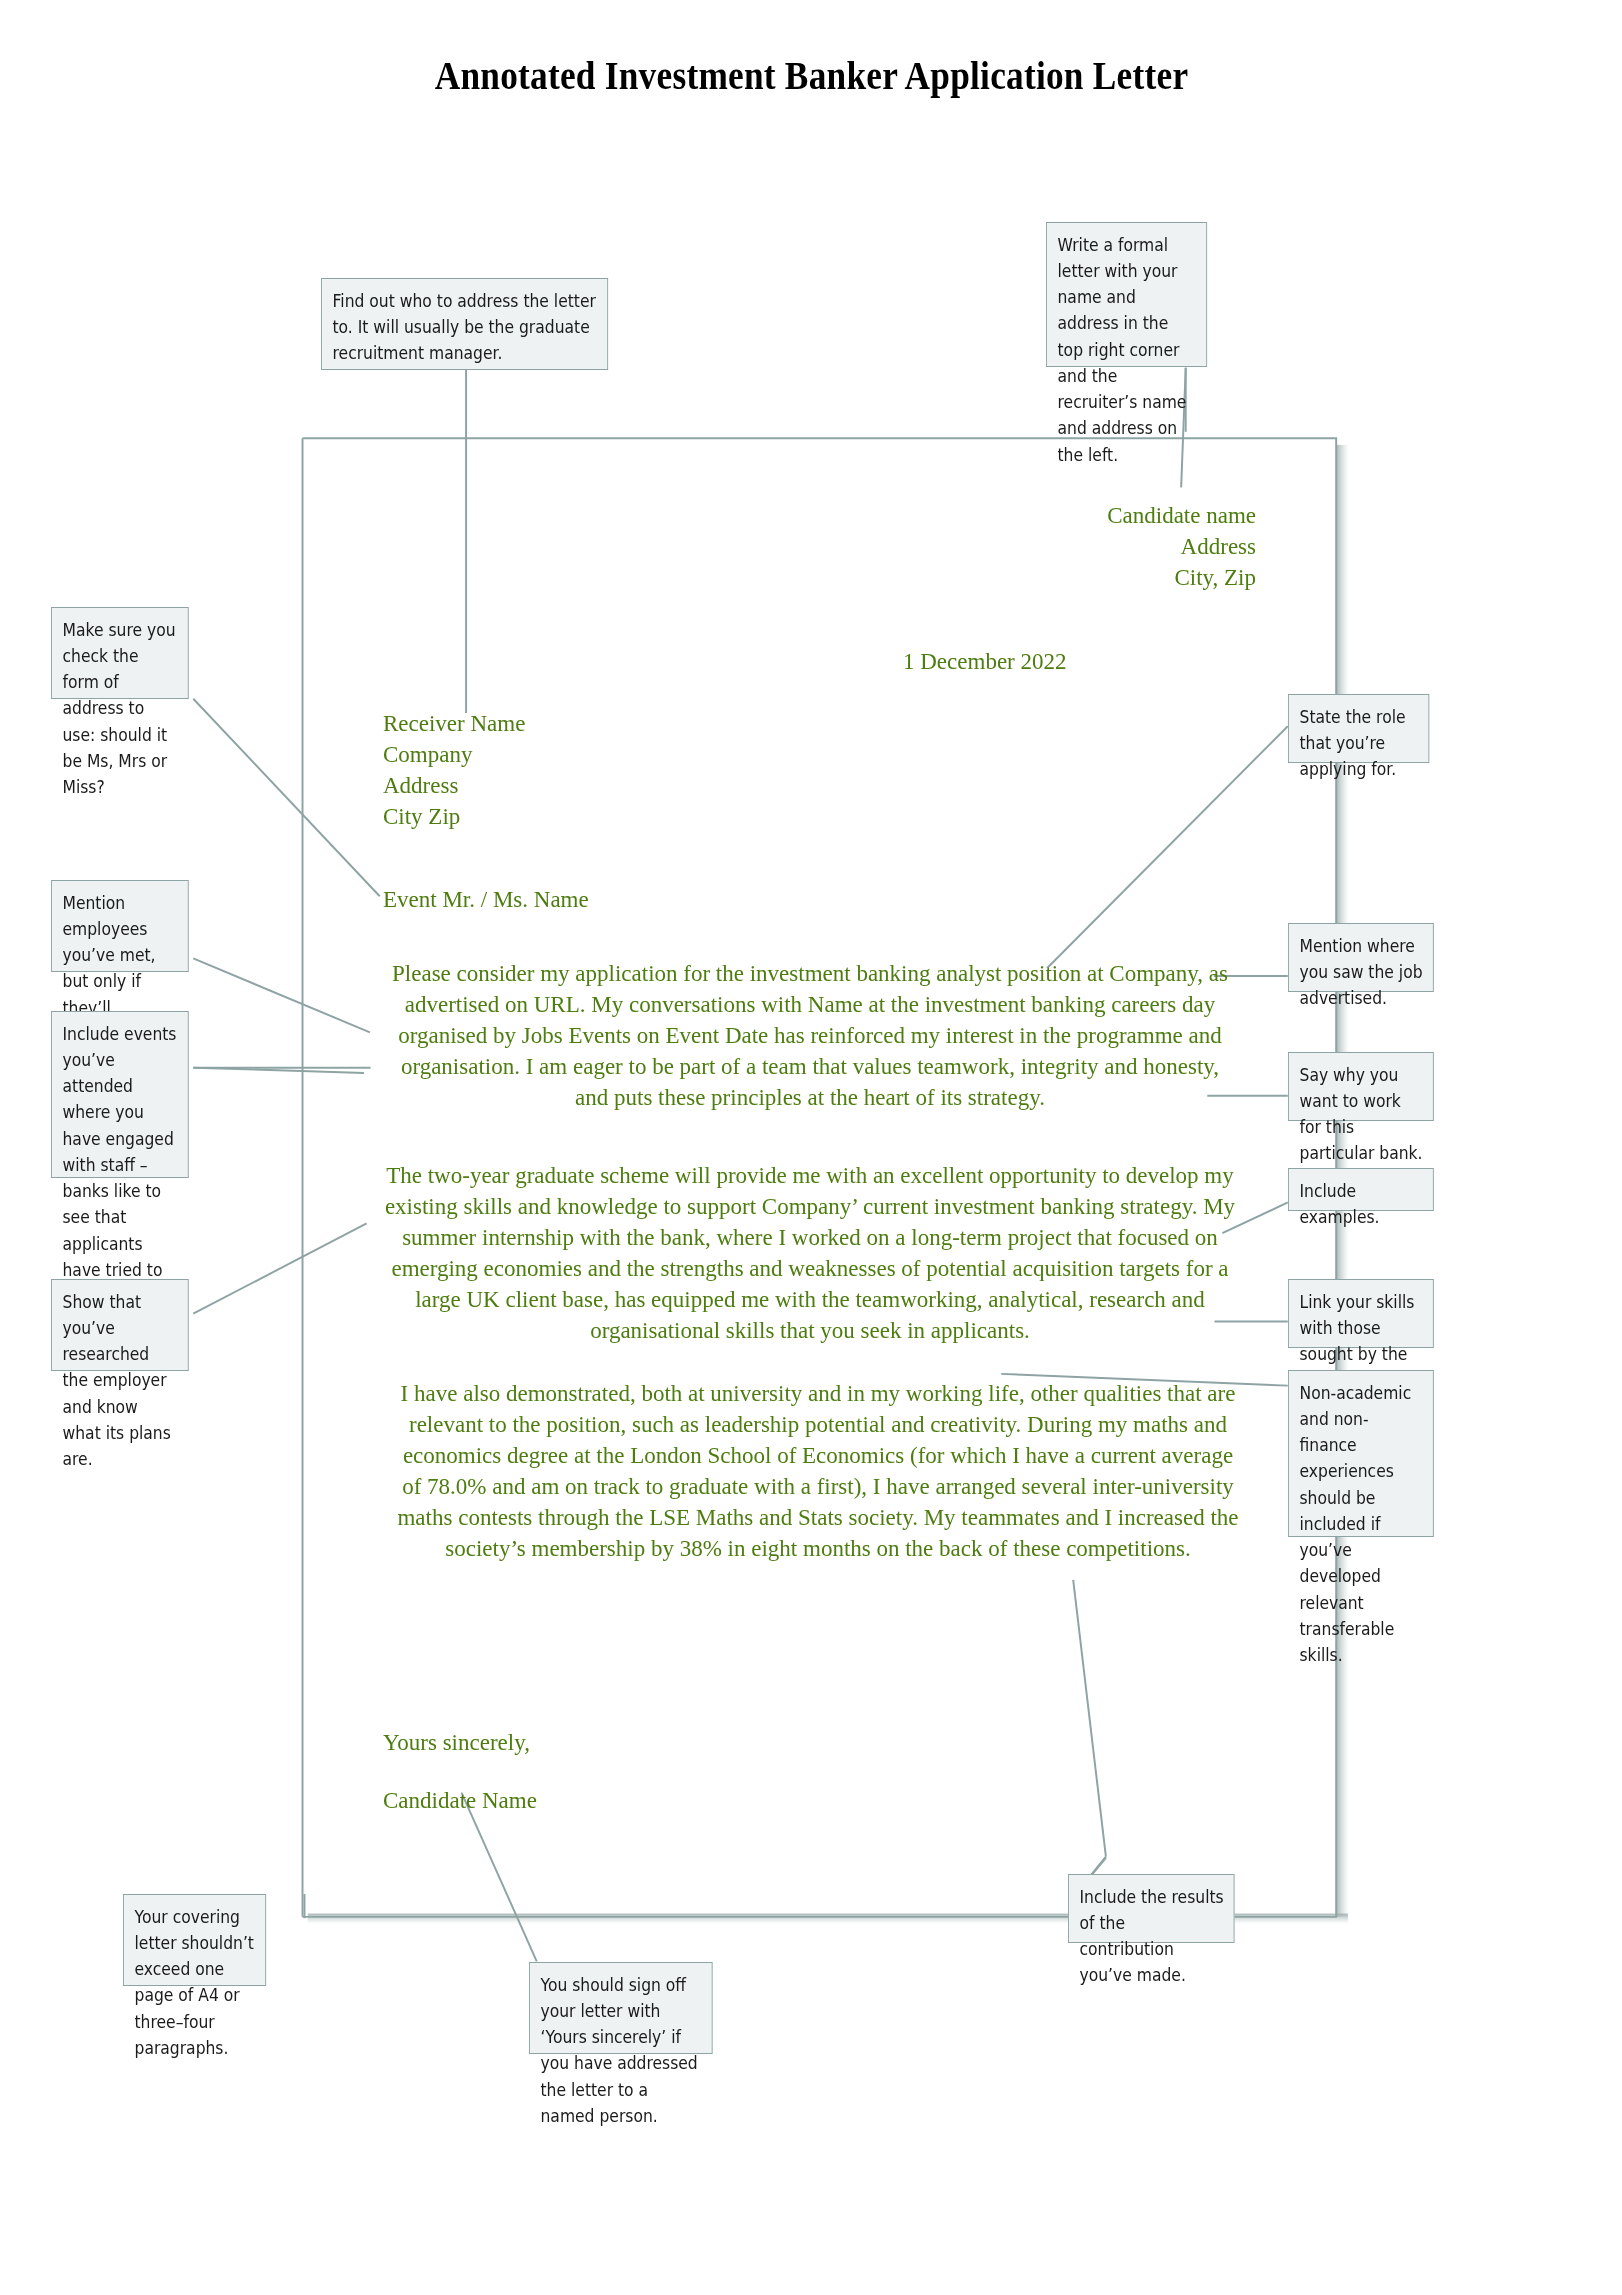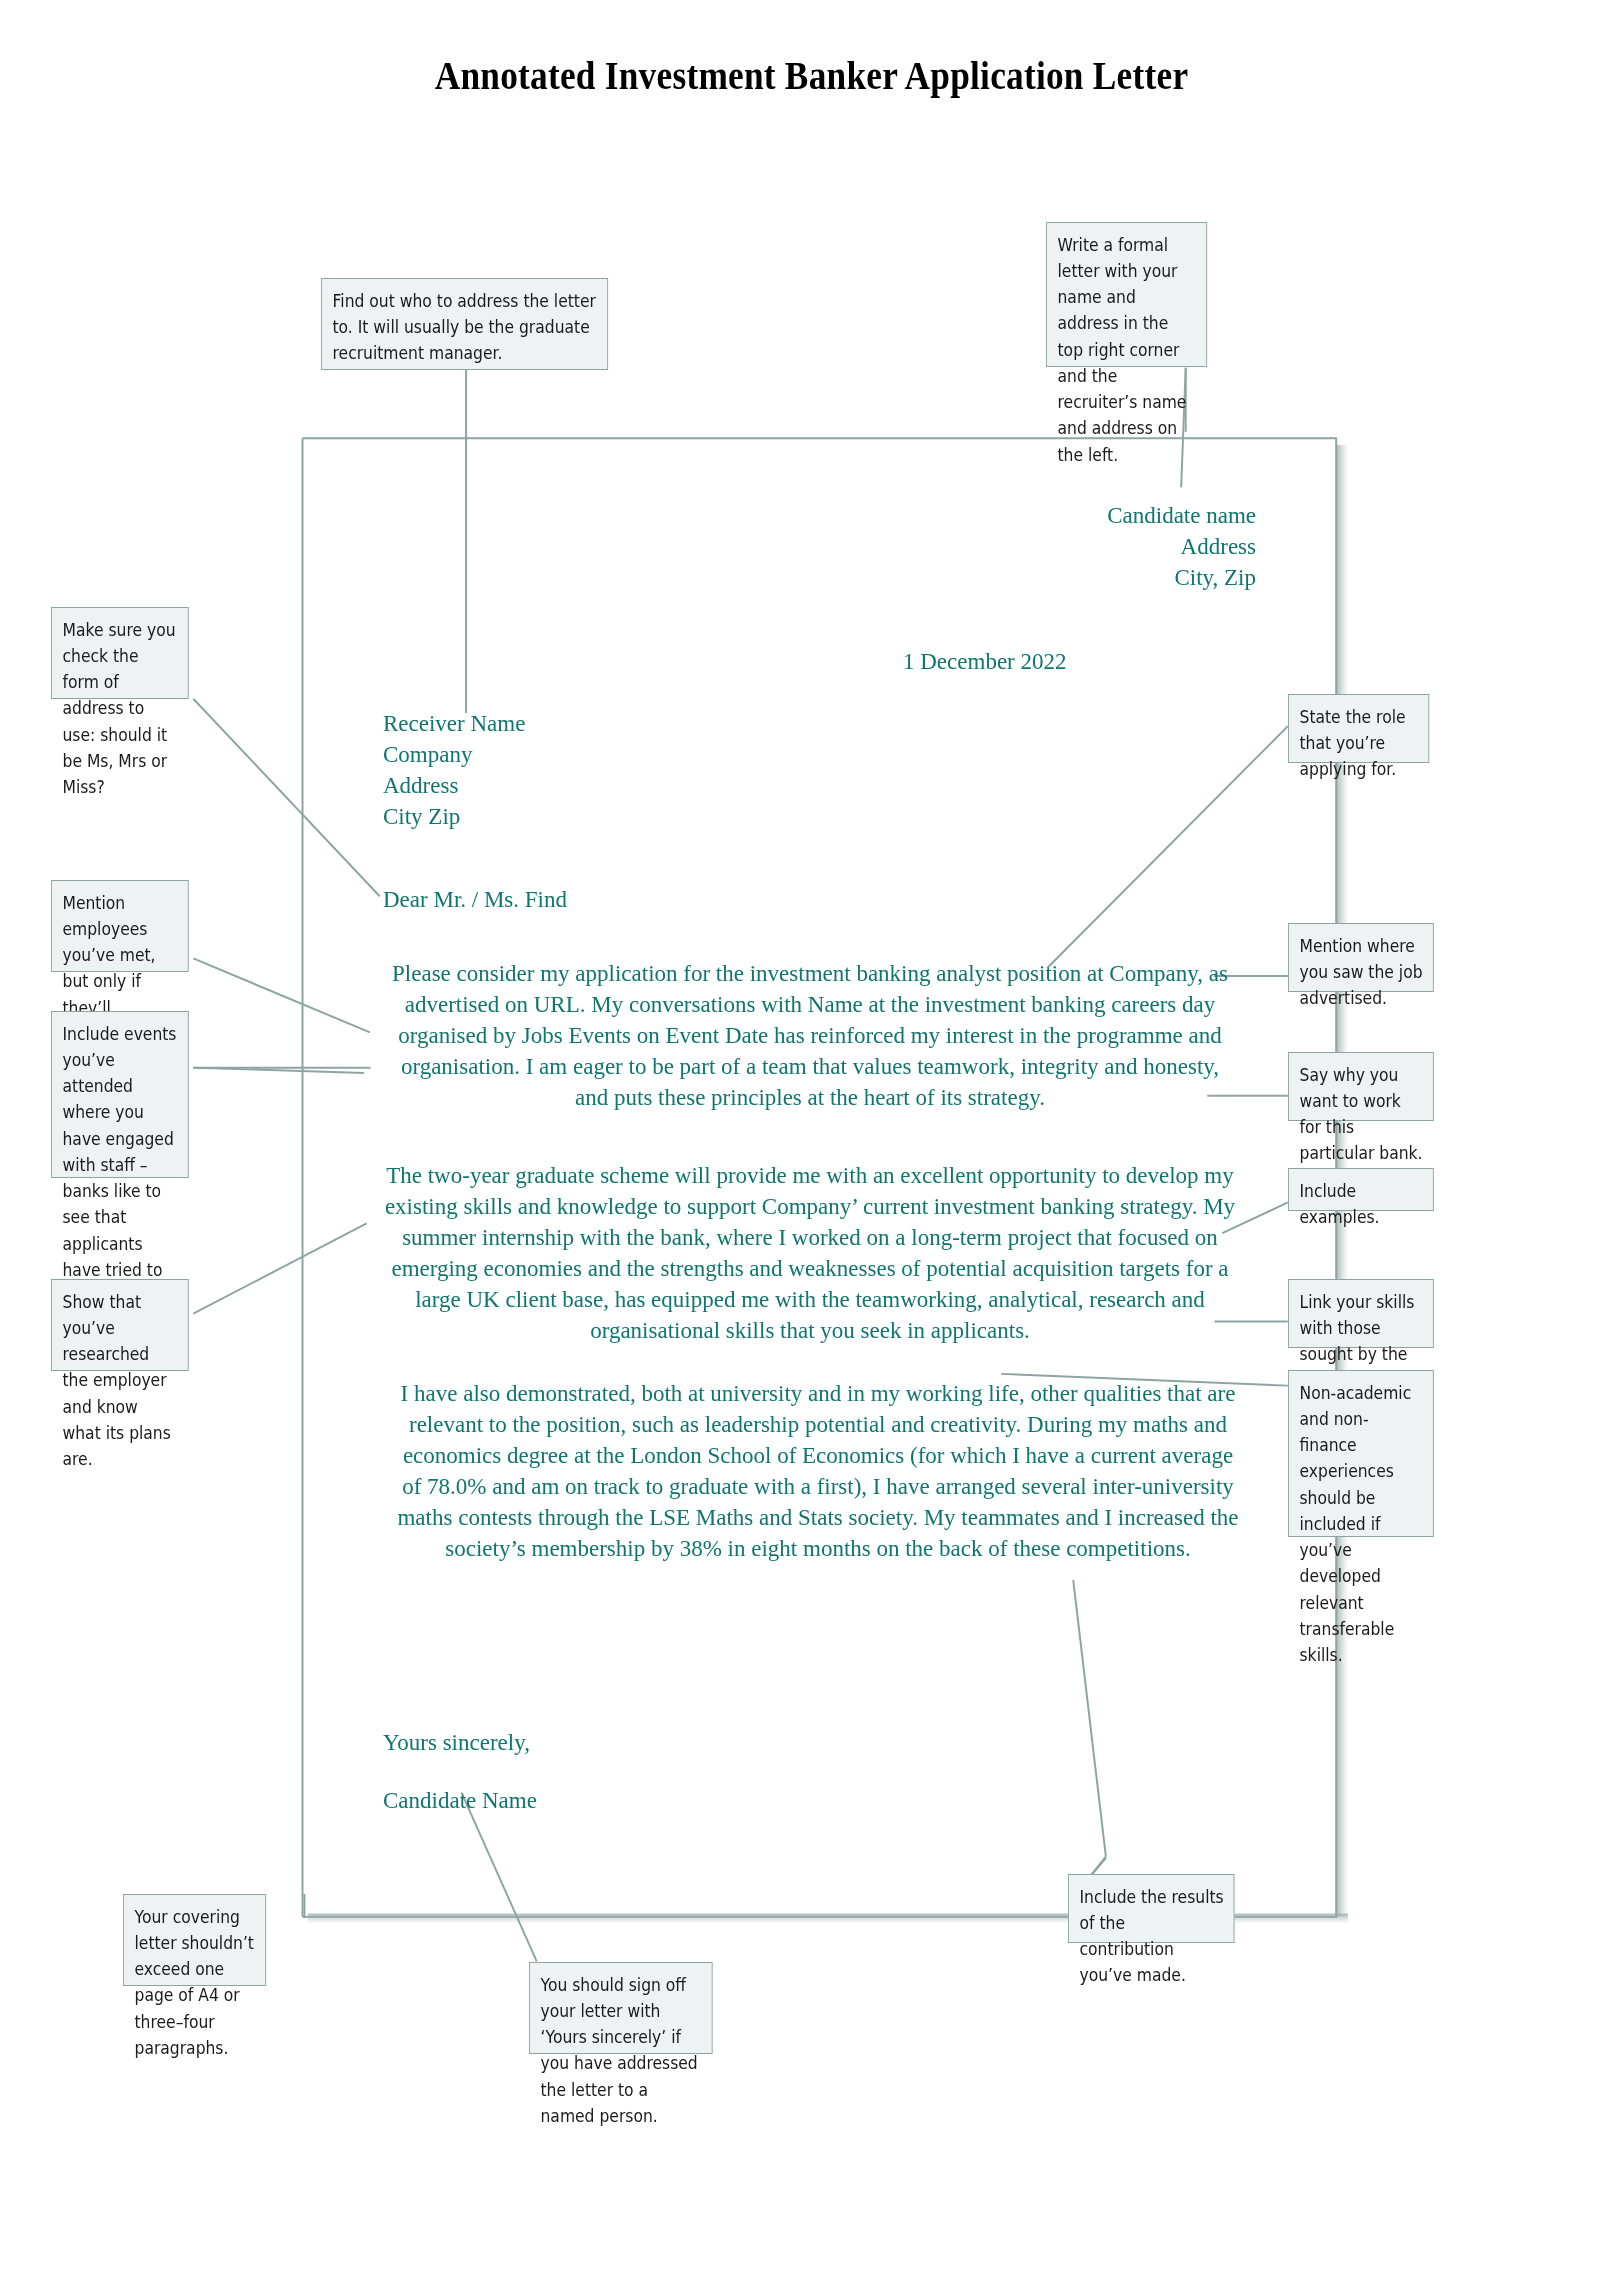--- a/index.html
+++ b/index.html
@@ -23,21 +23,21 @@
     transform:scaleX(.86);
   }
 
   
   .frame-svg{position:absolute;left:0;top:0;width:1623px;height:2295px;pointer-events:none;}
 
   
   .letter{
     position:absolute;
     font-family:"Liberation Serif",serif;
-    color:#0f766e;
+    color:#4d7c0f;
     font-size:23px;
     line-height:1.345;
   }
   .letter-right{
     left:903px;top:501px;width:353px;
     text-align:right;
   }
   .letter-date{
     left:903px;top:647px;width:353px;text-align:left;
   }
@@ -158,21 +158,21 @@
 
   <div class="letter letter-date">1 December 2022</div>
 
   <div class="letter letter-recipient">
     <div>Receiver Name</div>
     <div>Company</div>
     <div>Address</div>
     <div>City Zip</div>
   </div>
 
-  <div class="letter letter-salutation">Dear Mr. / Ms. Find</div>
+  <div class="letter letter-salutation">Event Mr. / Ms. Name</div>
 
   <div class="letter letter-para" id="para1">Please consider my application for the investment banking analyst position at Company, as advertised on URL. My conversations with Name at the investment banking careers day organised by Jobs Events on Event Date has reinforced my interest in the programme and organisation. I am eager to be part of a team that values teamwork, integrity and honesty, and puts these principles at the heart of its strategy.</div>
   <div class="letter letter-para" id="para2">The two-year graduate scheme will provide me with an excellent opportunity to develop my existing skills and knowledge to support Company’ current investment banking strategy. My summer internship with the bank, where I worked on a long-term project that focused on emerging economies and the strengths and weaknesses of potential acquisition targets for a large UK client base, has equipped me with the teamworking, analytical, research and organisational skills that you seek in applicants.</div>
   <div class="letter letter-para" id="para3">I have also demonstrated, both at university and in my working life, other qualities that are relevant to the position, such as leadership potential and creativity. During my maths and economics degree at the London School of Economics (for which I have a current average of 78.0% and am on track to graduate with a first), I have arranged several inter-university maths contests through the LSE Maths and Stats society. My teammates and I increased the society’s membership by 38% in eight months on the back of these competitions.</div>
 
   <div class="letter letter-signoff">Yours sincerely,</div>
   <div class="letter letter-signature">Candidate Name</div>
 
   <div class="note" id="note-address">Find out who to address the letter to. It will usually be the graduate recruitment manager.</div>
   <div class="note" id="note-formal">Write a formal letter with your name and address in the top right corner and the recruiter’s name and address on the left.</div>

